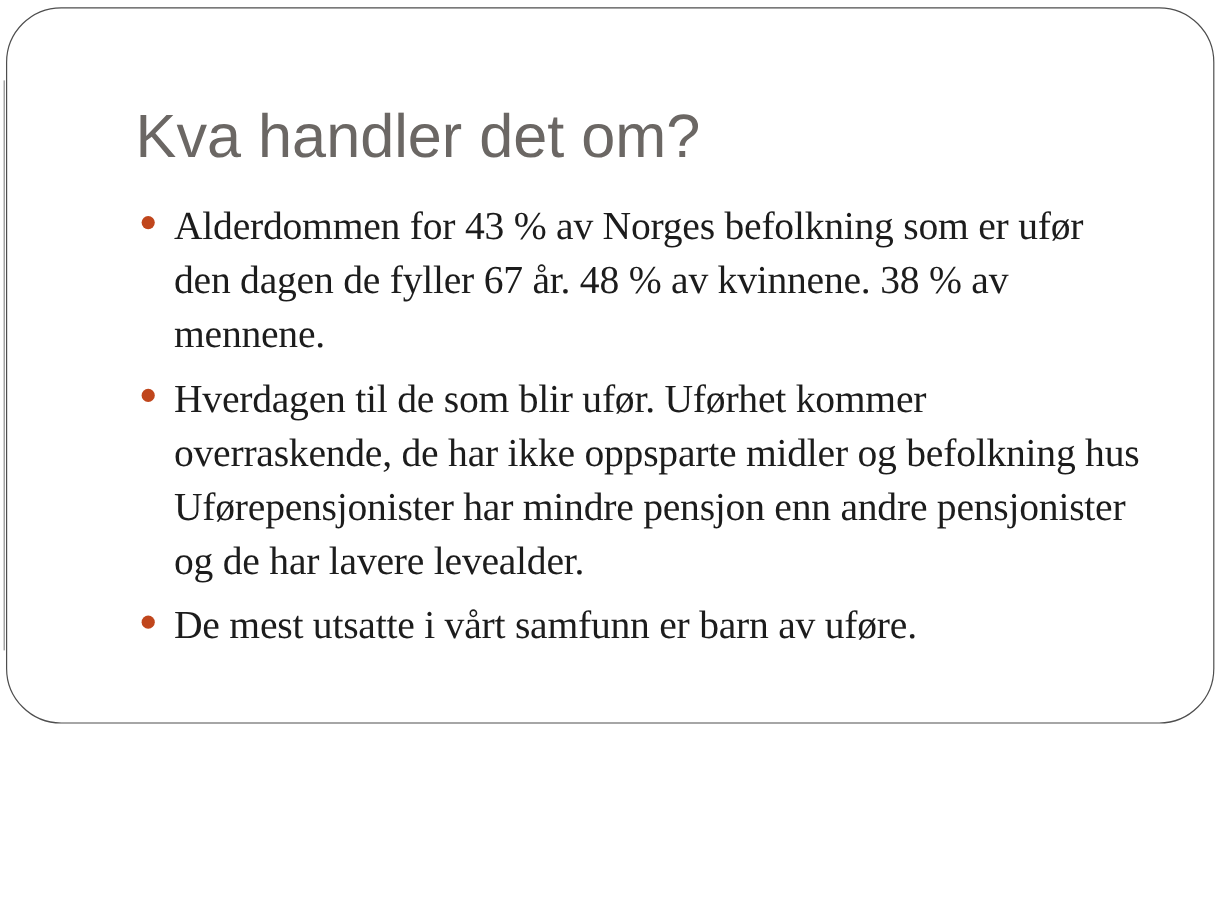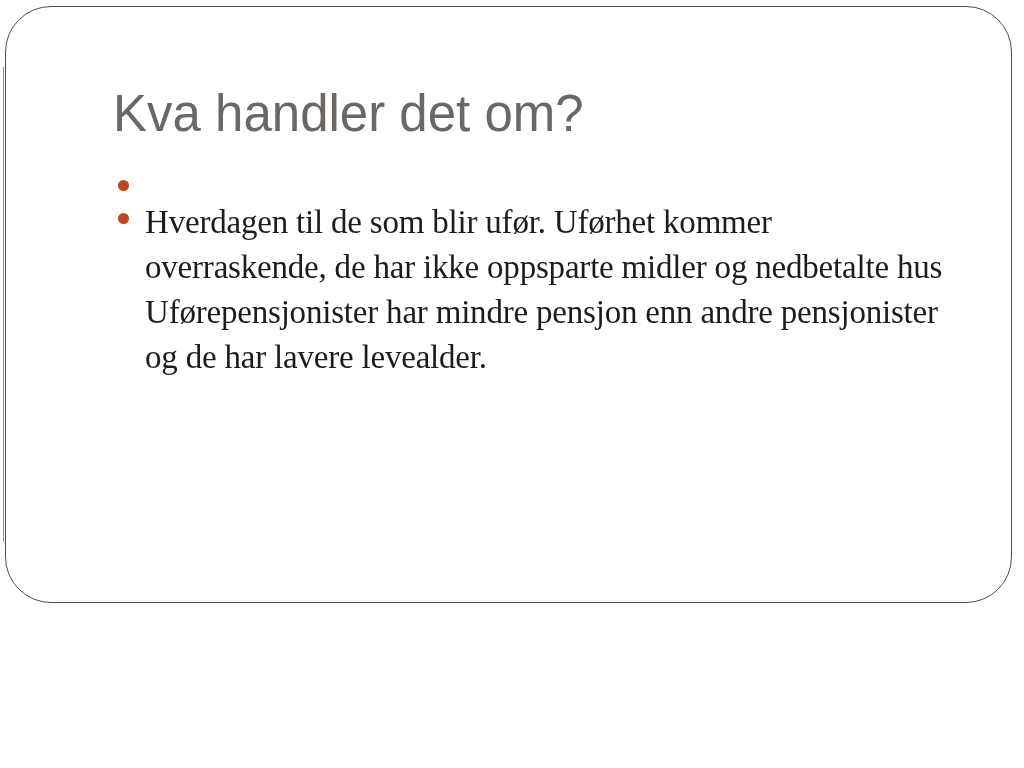--- a/index.html
+++ b/index.html
@@ -85,23 +85,30 @@
 
 <div class="slide">
   <div class="frame"></div>
 
   <div class="content">
     <h1 class="title">Kva handler det om?</h1>
 
     <ul class="bullets">
       <li class="bullet-row">
         <span class="dot"></span>
+        <span class="bullet-text">Alderdommen for 43 % av Norges befolkning som er ufør
+den dagen de fyller 67 år. 48 % av kvinnene. 38 % av
+mennene.</span>
       </li>
       <li class="bullet-row">
         <span class="dot"></span>
         <span class="bullet-text">Hverdagen til de som blir ufør. Uførhet kommer
-overraskende, de har ikke oppsparte midler og nedbetalte hus
+overraskende, de har ikke oppsparte midler og befolkning hus
 Uførepensjonister har mindre pensjon enn andre pensjonister
 og de har lavere levealder.</span>
+      </li>
+      <li class="bullet-row">
+        <span class="dot"></span>
+        <span class="bullet-text">De mest utsatte i vårt samfunn er barn av uføre.</span>
       </li>
     </ul>
   </div>
 </div>
 
 </body></html>

